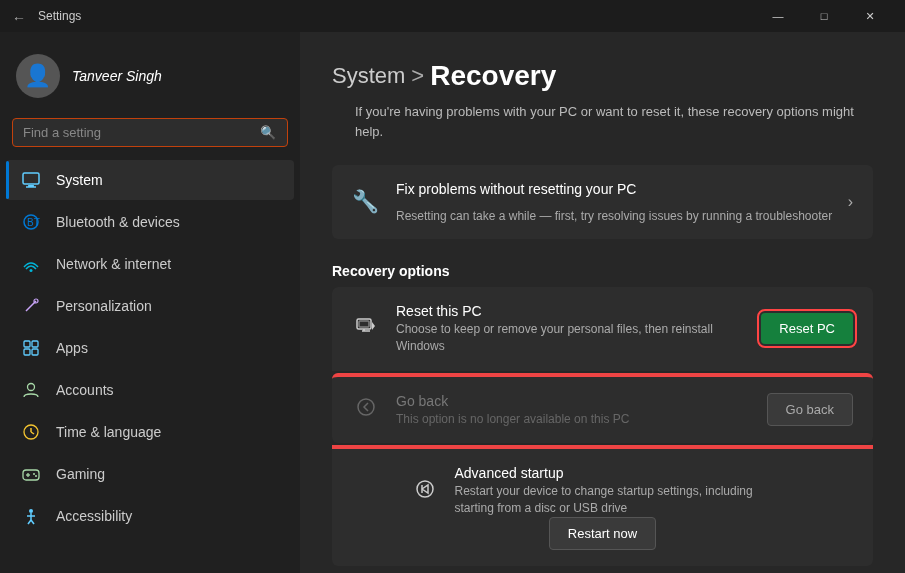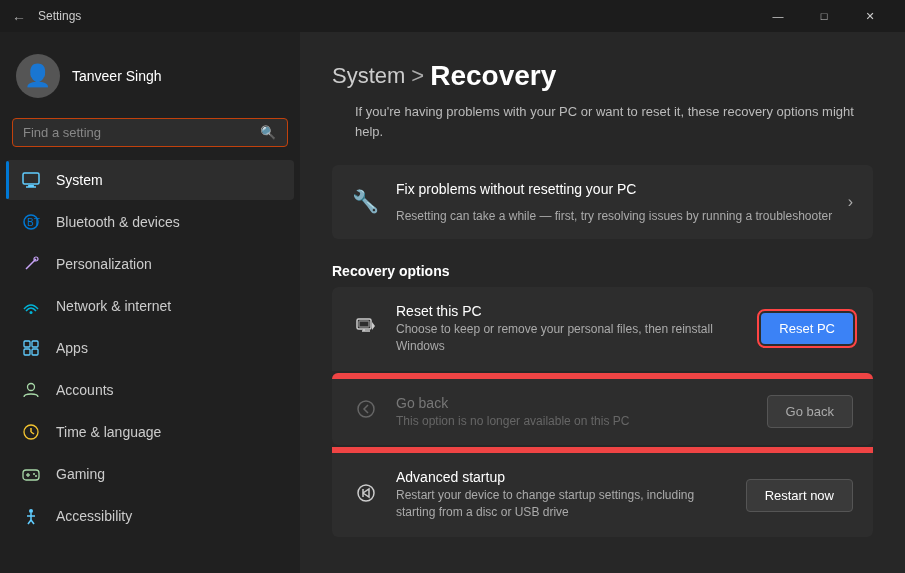--- a/index.html
+++ b/index.html
@@ -83,20 +83,21 @@
       flex-shrink: 0;
     }
     .avatar-icon {
       font-size: 22px;
       color: #ccc;
     }
     .user-name {
       font-size: 14px;
       font-weight: 500;
       color: #fff;
+      font-style: italic;
     }
     .search-box {
       margin: 4px 12px 12px 12px;
       background: #2d2d2d;
       border: 1px solid #c2410c;
       border-radius: 4px;
       display: flex;
       align-items: center;
       padding: 6px 10px;
       gap: 8px;
@@ -238,22 +239,22 @@
     .option-card {
       background: #2d2d2d;
       border-radius: 6px;
       padding: 16px 20px;
       display: flex;
       align-items: center;
       justify-content: space-between;
       margin-bottom: 2px;
     }
     .option-card:first-child { border-radius: 6px 6px 0 0; }
-    .option-card:last-child { border-radius: 0 0 6px 6px; }
-    .option-card + .option-card { border-top: 6px solid #ef4444; }
+    .option-card:last-child { border-radius: 0 0 6px 6px; flex-direction: column; }
+    .option-card + .option-card { border-top: 4px solid #ef4444; }
     .option-cards-container { border-radius: 6px; overflow: hidden; }
     .option-left {
       display: flex;
       align-items: center;
       gap: 16px;
       flex: 1;
     }
     .option-icon {
       font-size: 20px;
       color: #ccc;
@@ -281,21 +282,21 @@
       padding: 8px 18px;
       border-radius: 4px;
       font-size: 13px;
       font-weight: 500;
       cursor: pointer;
       border: none;
       white-space: nowrap;
       flex-shrink: 0;
     }
     .btn-primary {
-      background: #3b82f6;
+      background: #15803d;
       color: #fff;
       outline: 2px solid #ff4444;
       outline-offset: 2px;
     }
     .btn-secondary {
       background: #3a3a3a;
       color: #aaa;
       border: 1px solid #555;
     }
     .btn-dark {
@@ -351,36 +352,36 @@
           <circle cx="9" cy="9" r="7" stroke="#0078d4" stroke-width="1.5" fill="none"></circle>
           <text x="5" y="13" font-size="10" fill="#0078d4">BT</text>
         </svg>
       </span>
       <span>Bluetooth &amp; devices</span>
     </div>
 
     <div class="nav-item">
       <span class="nav-item-icon">
         <svg width="18" height="18" viewBox="0 0 18 18" fill="none">
-          <path d="M14 4 L6 12 L4 14 L6 12 L14 4Z" stroke="#c8a4f8" stroke-width="1.5" fill="none"></path>
-          <circle cx="14" cy="4" r="2" stroke="#c8a4f8" stroke-width="1.2" fill="none"></circle>
-        </svg>
-      </span>
-      <span>Personalization</span>
-    </div>
-
-    <div class="nav-item">
-      <span class="nav-item-icon">
-        <svg width="18" height="18" viewBox="0 0 18 18" fill="none">
           <path d="M2 12 Q9 4 16 12" stroke="#00b4d8" stroke-width="1.5" fill="none"></path>
           <path d="M4 14 Q9 8 14 14" stroke="#00b4d8" stroke-width="1.5" fill="none"></path>
           <circle cx="9" cy="15.5" r="1.5" fill="#00b4d8"></circle>
         </svg>
       </span>
       <span>Network &amp; internet</span>
+    </div>
+
+    <div class="nav-item">
+      <span class="nav-item-icon">
+        <svg width="18" height="18" viewBox="0 0 18 18" fill="none">
+          <path d="M14 4 L6 12 L4 14 L6 12 L14 4Z" stroke="#c8a4f8" stroke-width="1.5" fill="none"></path>
+          <circle cx="14" cy="4" r="2" stroke="#c8a4f8" stroke-width="1.2" fill="none"></circle>
+        </svg>
+      </span>
+      <span>Personalization</span>
     </div>
 
     <div class="nav-item">
       <span class="nav-item-icon">
         <svg width="18" height="18" viewBox="0 0 18 18" fill="none">
           <rect x="2" y="2" width="6" height="6" rx="1" stroke="#60cdff" stroke-width="1.3" fill="none"></rect>
           <rect x="10" y="2" width="6" height="6" rx="1" stroke="#60cdff" stroke-width="1.3" fill="none"></rect>
           <rect x="2" y="10" width="6" height="6" rx="1" stroke="#60cdff" stroke-width="1.3" fill="none"></rect>
           <rect x="10" y="10" width="6" height="6" rx="1" stroke="#60cdff" stroke-width="1.3" fill="none"></rect>
         </svg>

